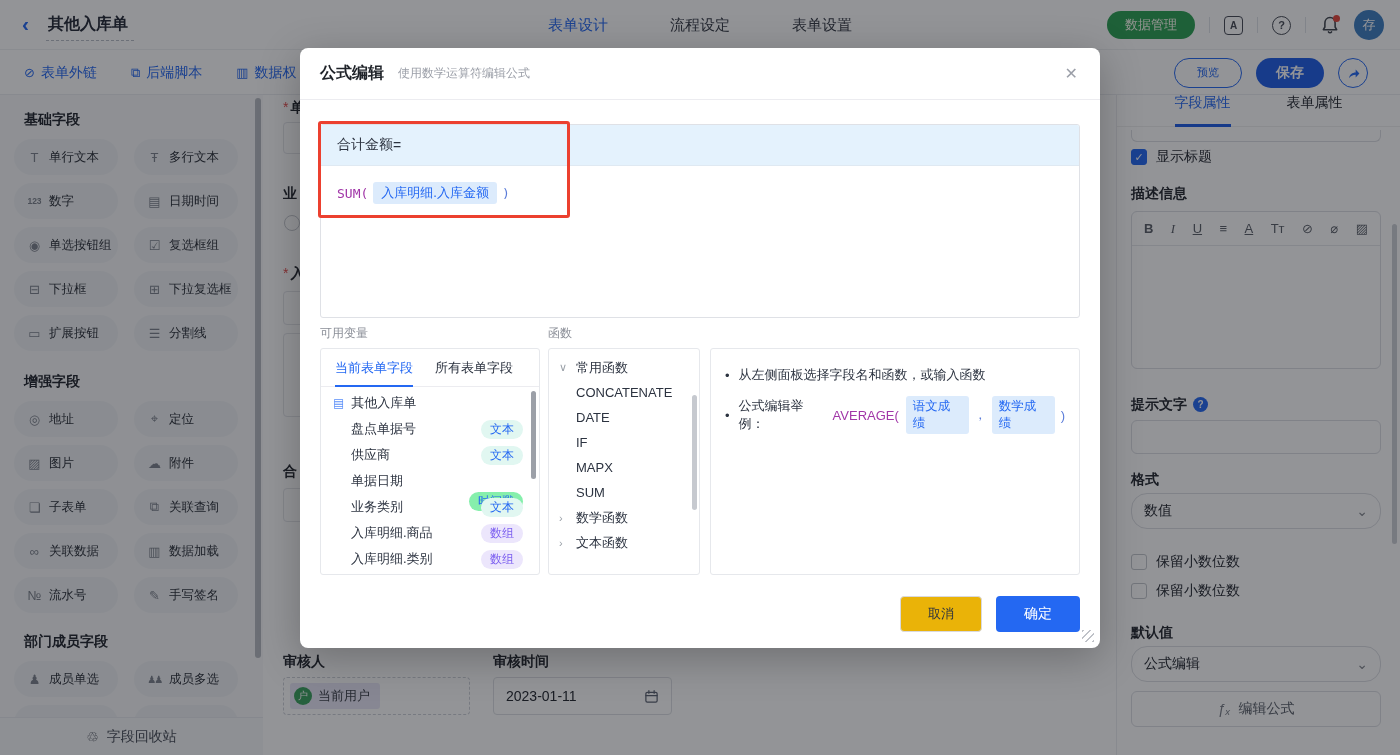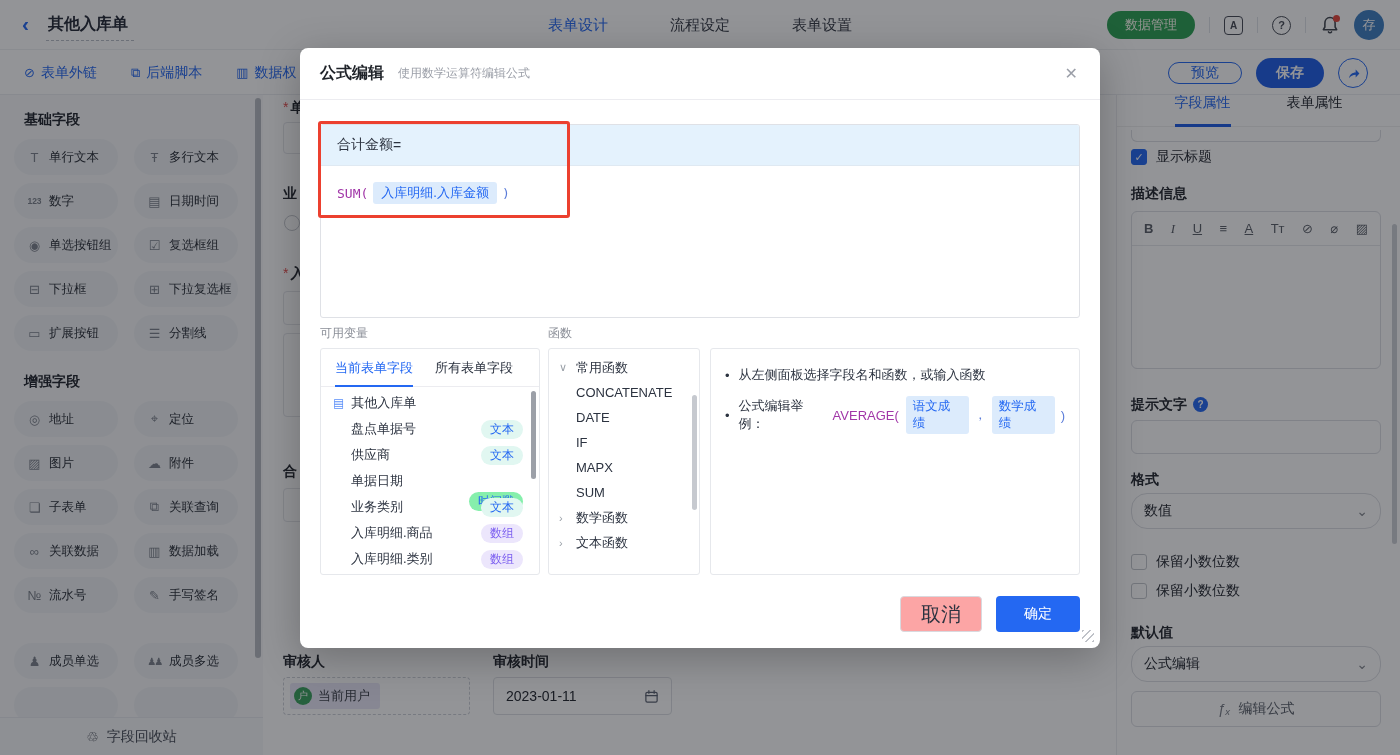--- a/index.html
+++ b/index.html
@@ -28,22 +28,22 @@
   .avatar { width:30px; height:30px; border-radius:50%; background:#3c7ec2; color:#fff; font-size:13px;
     display:flex; align-items:center; justify-content:center; cursor:pointer; }
 
   
   .subbar { position:absolute; left:0; top:50px; width:1400px; height:45px; background:#fff;
     border-bottom:1px solid #ebedf0; z-index:9; }
   .sub-links { position:absolute; left:24px; top:0; height:45px; display:flex; align-items:center; gap:34px; }
   .sub-link { display:flex; align-items:center; gap:6px; color:#2468f2; font-size:14px; cursor:pointer; }
   .sub-link .li { font-size:13px; }
   .sub-actions { position:absolute; right:32px; top:0; height:45px; display:flex; align-items:center; gap:14px; }
-  .btn-preview { height:22px; padding:0 22px; border:1px solid #2468f2; border-radius:16px; color:#2468f2;
-    font-size:14px; display:flex; align-items:center; background:#fff; cursor:pointer; }
+  .btn-preview { height:30px; padding:0 22px; border:1px solid #2468f2; border-radius:16px; color:#2468f2;
+    font-size:11px; display:flex; align-items:center; background:#fff; cursor:pointer; }
   .btn-save { height:30px; padding:0 20px; border-radius:16px; background:#1e5ee8; color:#fff;
     font-size:14px; display:flex; align-items:center; cursor:pointer;font-weight:bold; }
   .btn-share { width:30px; height:30px; border:1px solid #2468f2; border-radius:50%; display:flex;
     align-items:center; justify-content:center; cursor:pointer; }
 
   
   .left-sb { position:absolute; left:0; top:95px; bottom:0; width:263px; background:#f7f8fa; overflow:hidden; }
   .sec-title { margin-left:24px; font-size:14px; font-weight:700; color:#20242c; }
   .pill-grid { display:grid; grid-template-columns:104px 104px; column-gap:16px; row-gap:8px; margin:10px 14px 0; }
   .pill { display:flex; align-items:center; gap:6px; height:36px; border-radius:18px; background:#eff1f4;
@@ -151,21 +151,21 @@
   .f-scroll { position:absolute; right:2px; top:46px; width:5px; height:115px; background:#c6c9cf; border-radius:3px; }
 
   .tips-panel { padding:17px 14px; }
   .tip-row { display:flex; align-items:center; gap:9px; font-size:13px; color:#2c3340; margin-bottom:12px; flex-wrap:nowrap; }
   .tip-row .bullet { color:#2c3340; font-size:13px; }
   .tip-fn { color:#a136a8; }
   .tip-chip { background:#dcebfc; color:#2468f2; border-radius:3px; padding:2px 7px; font-size:12.5px; }
   .tip-sep { color:#5b7cd9; }
 
   .m-cancel { position:absolute; left:600px; top:548px; width:82px; height:36px; border:1px solid #d9d9de;
-    border-radius:4px; background:#fca5a5; font-size:20px; color:#2c3340; display:flex; align-items:center;
+    border-radius:4px; background:#eab308; font-size:13px; color:#2c3340; display:flex; align-items:center;
     justify-content:center; cursor:pointer; }
   .m-ok { position:absolute; left:696px; top:548px; width:84px; height:36px; border-radius:4px; background:#2468f2;
     font-size:14px; color:#fff; display:flex; align-items:center; justify-content:center; cursor:pointer; }
   .resize-h { position:absolute; right:6px; bottom:6px; width:12px; height:12px;
     background:repeating-linear-gradient(135deg,#bfc2c8 0 1.5px,transparent 1.5px 5px); cursor:nwse-resize; }
 </style>
 </head>
 <body>
 
 <div class="topbar">
@@ -303,20 +303,21 @@
     <div class="pill">
         <span class="pi">№</span>
         <span class="pl">流水号</span>
       </div>
     <div class="pill">
         <span class="pi">✎</span>
         <span class="pl">手写签名</span>
       </div>
   </div>
   <div style="height:20px"></div>
+  <div class="sec-title">部门成员字段</div>
   <div class="pill-grid">
     <div class="pill">
         <span class="pi">♟</span>
         <span class="pl">成员单选</span>
       </div>
     <div class="pill">
         <span class="pi tiny">♟♟</span>
         <span class="pl">成员多选</span>
       </div>
     <div class="pill"></div>

